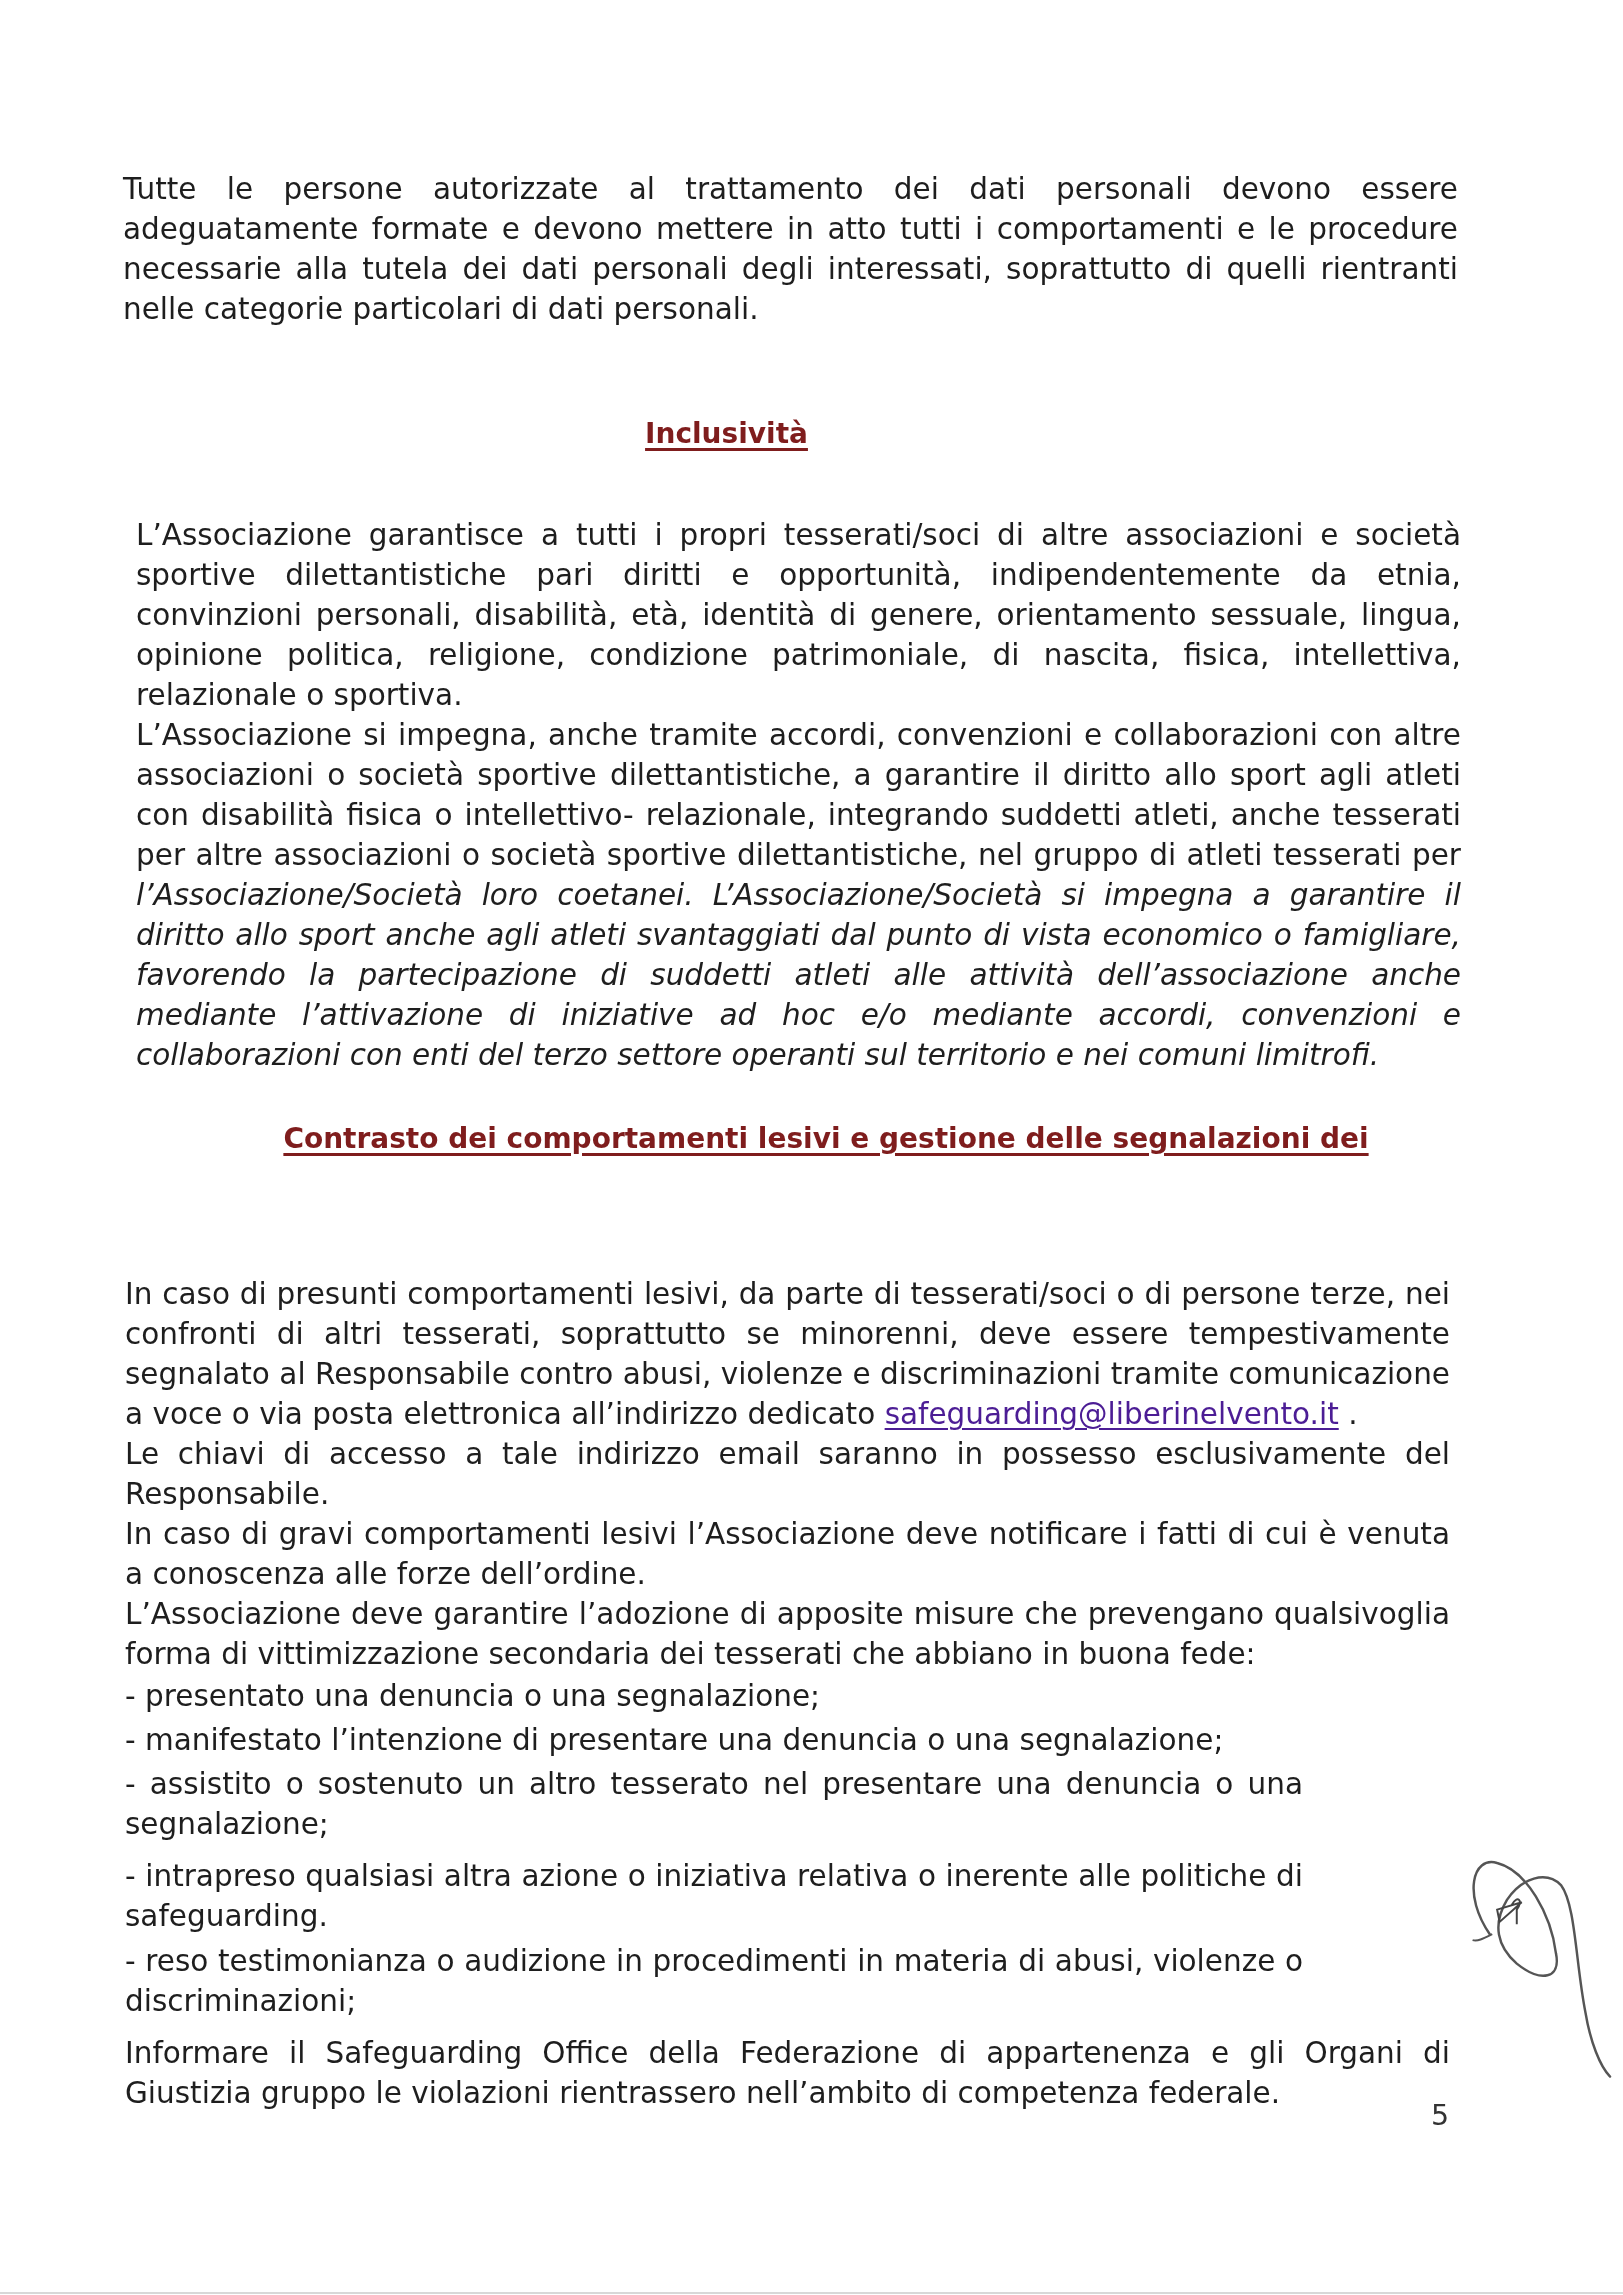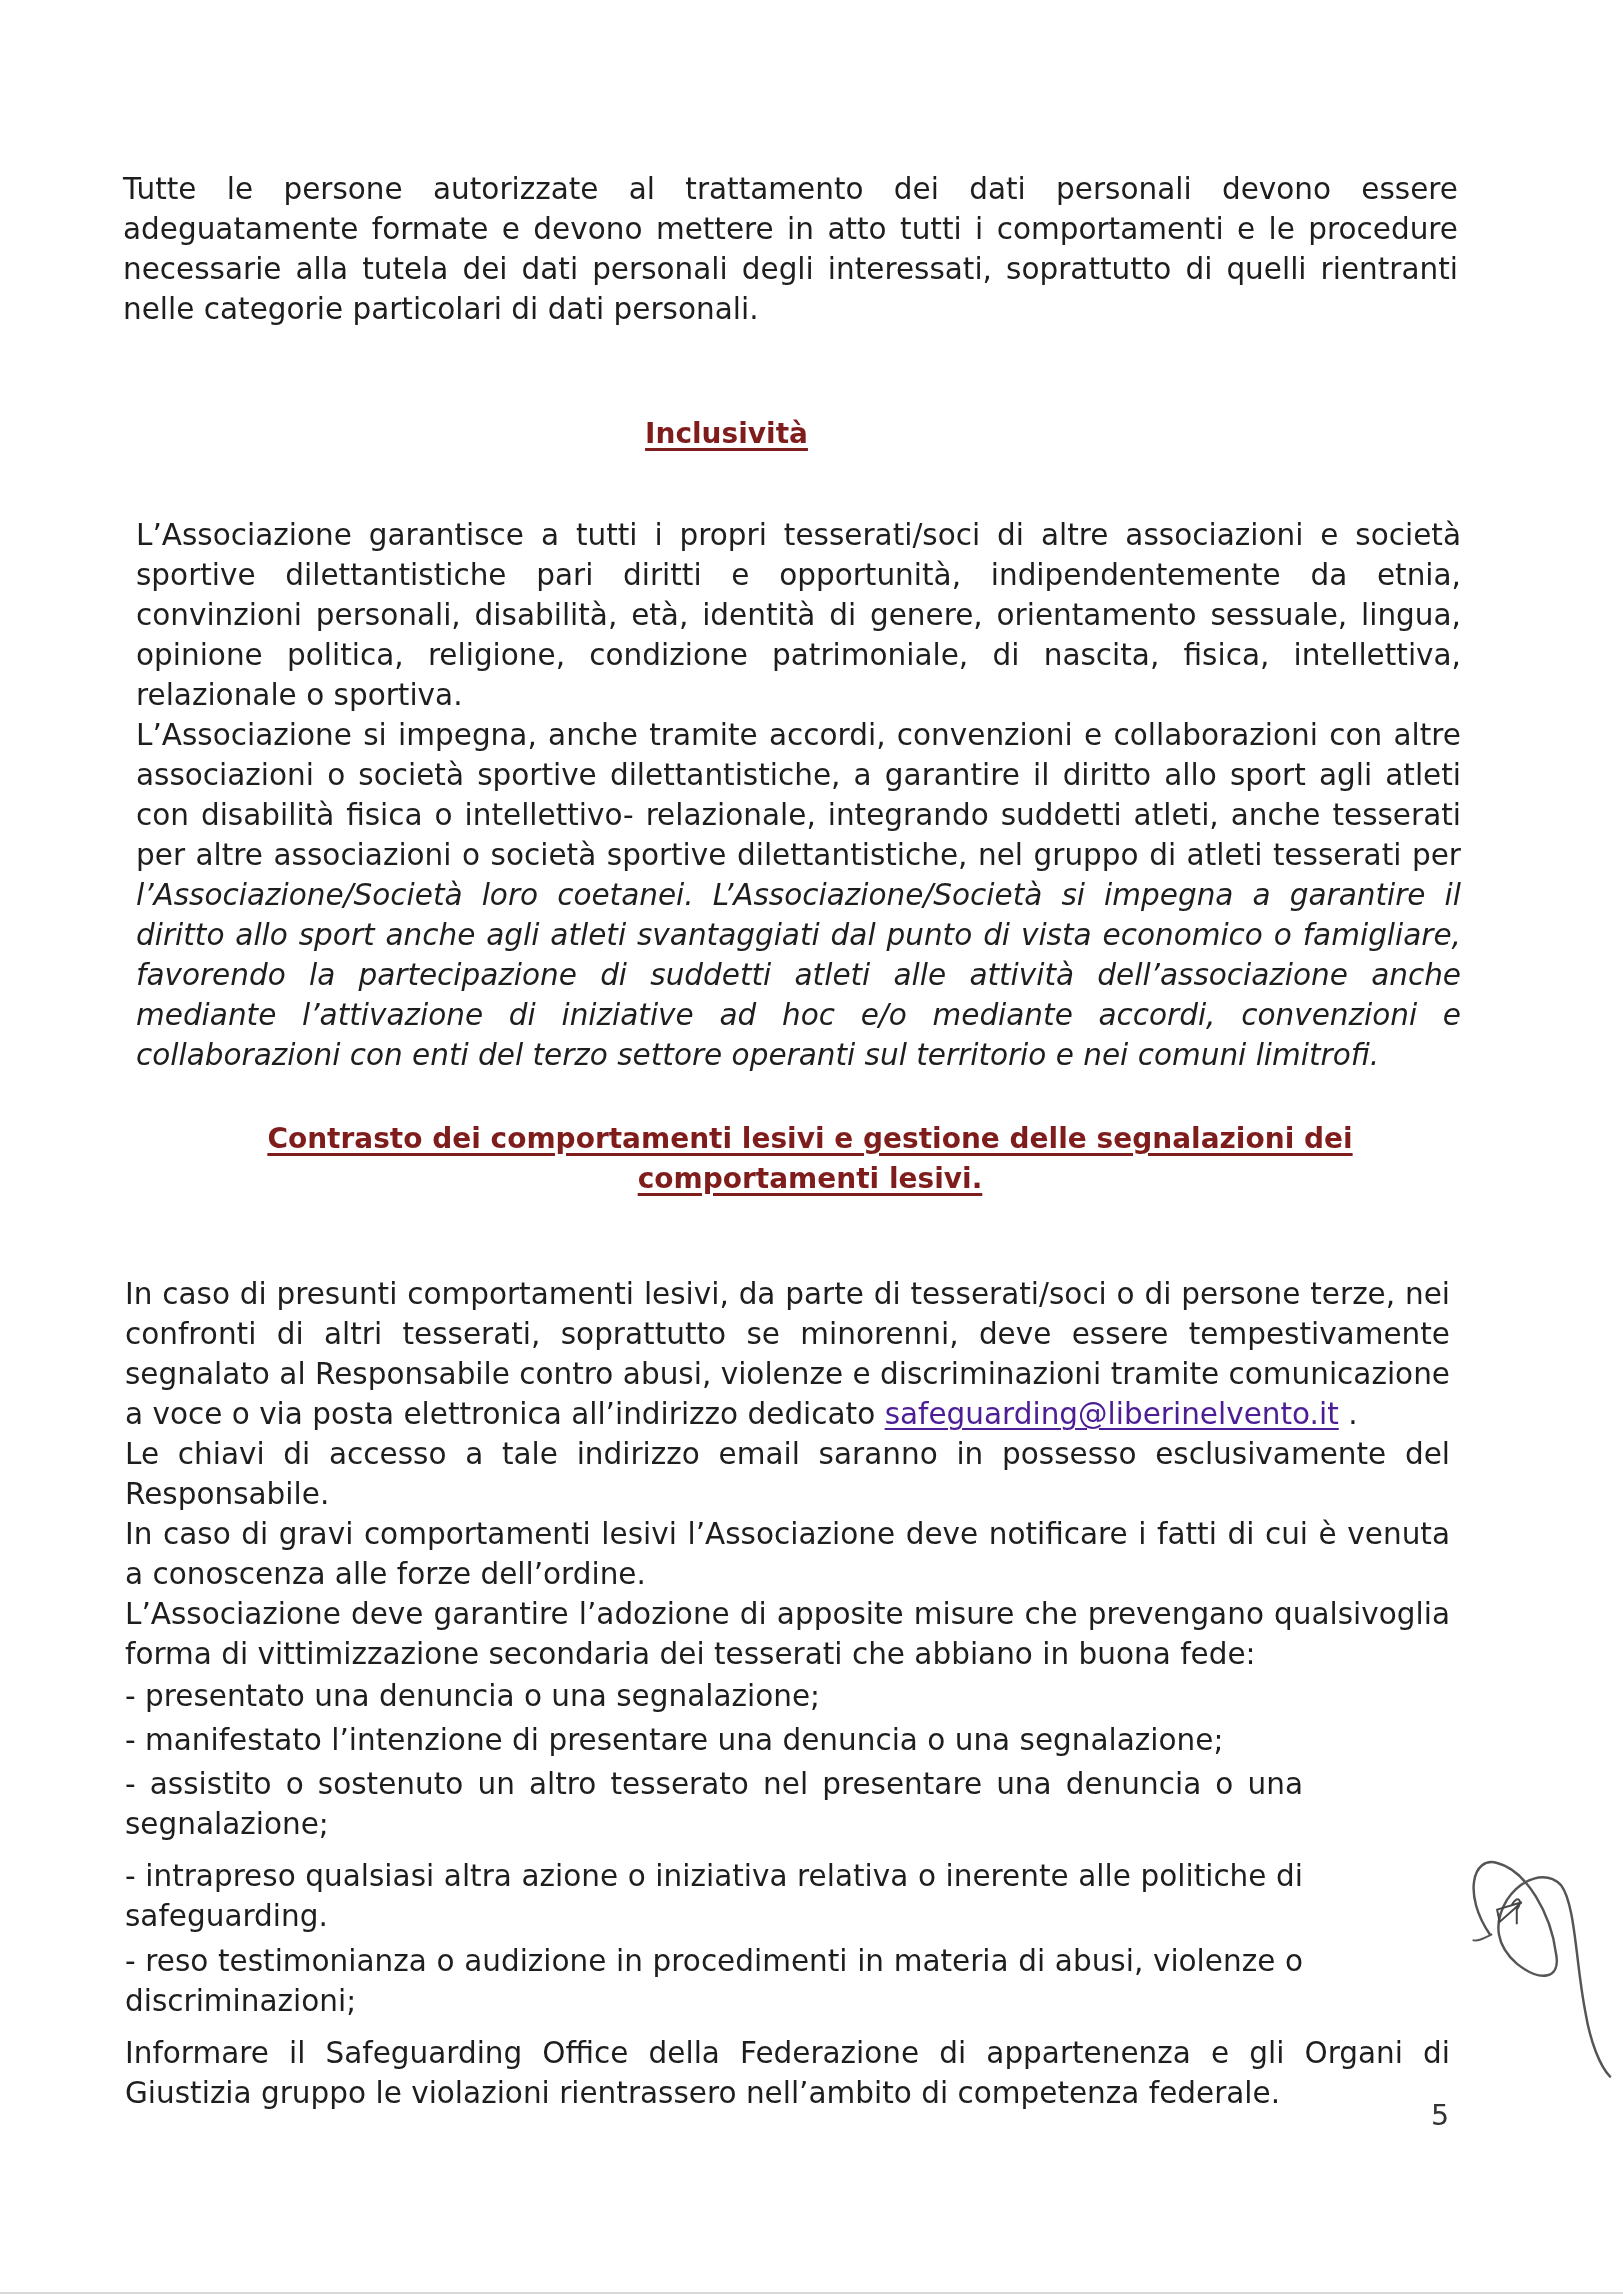--- a/index.html
+++ b/index.html
@@ -25,23 +25,22 @@
     <p>Tutte le persone autorizzate al trattamento dei dati personali devono essere adeguatamente formate e devono mettere in atto tutti i comportamenti e le procedure necessarie alla tutela dei dati personali degli interessati, soprattutto di quelli rientranti nelle categorie particolari di dati personali.</p>
   </div>
 
   <div class="h" style="left:540px; top:417px; width:373px;">Inclusività</div>
 
   <div class="block" style="left:136px; top:515px; width:1325px;">
     <p>L’Associazione garantisce a tutti i propri tesserati/soci di altre associazioni e società sportive dilettantistiche pari diritti e opportunità, indipendentemente da etnia, convinzioni personali, disabilità, età, identità di genere, orientamento sessuale, lingua, opinione politica, religione, condizione patrimoniale, di nascita, fisica, intellettiva, relazionale o sportiva.</p>
     <p><span>L’Associazione si impegna, anche tramite accordi, convenzioni e collaborazioni con altre associazioni o società sportive dilettantistiche, a garantire il diritto allo sport agli atleti con disabilità fisica o intellettivo- relazionale, integrando suddetti atleti, anche tesserati per altre associazioni o società sportive dilettantistiche, nel gruppo di atleti tesserati per</span> <span class="it">l’Associazione/Società loro coetanei. L’Associazione/Società si impegna a garantire il diritto allo sport anche agli atleti svantaggiati dal punto di vista economico o famigliare, favorendo la partecipazione di suddetti atleti alle attività dell’associazione anche mediante l’attivazione di iniziative ad hoc e/o mediante accordi, convenzioni e collaborazioni con enti del terzo settore operanti sul territorio e nei comuni limitrofi.</span></p>
   </div>
 
-  <div class="h" style="left:167px; top:1119px; width:1286px; line-height:40px;">
+  <div class="h" style="left:183px; top:1119px; width:1286px; line-height:40px;">
     <div>Contrasto dei comportamenti lesivi e gestione delle segnalazioni dei</div>
-    <div>comportamenti lesivi.</div>
   </div>
 
   <div class="block" style="left:125px; top:1274px; width:1325px;">
     <p><span>In caso di presunti comportamenti lesivi, da parte di tesserati/soci o di persone terze, nei confronti di altri tesserati, soprattutto se minorenni, deve essere tempestivamente segnalato al Responsabile contro abusi, violenze e discriminazioni tramite comunicazione a voce o via posta elettronica all’indirizzo dedicato</span> <a class="mail" href="#">safeguarding@liberinelvento.it</a><span> .</span></p>
     <p>Le chiavi di accesso a tale indirizzo email saranno in possesso esclusivamente del Responsabile.</p>
     <p>In caso di gravi comportamenti lesivi l’Associazione deve notificare i fatti di cui è venuta a conoscenza alle forze dell’ordine.</p>
     <p>L’Associazione deve garantire l’adozione di apposite misure che prevengano qualsivoglia forma di vittimizzazione secondaria dei tesserati che abbiano in buona fede:</p>
     <div style="width:1178px; margin-top:2px;">
       <p class="li" style="margin-bottom:3.9px;">- presentato una denuncia o una segnalazione;</p>
       <p class="li" style="margin-bottom:3.9px;">- manifestato l’intenzione di presentare una denuncia o una segnalazione;</p>

